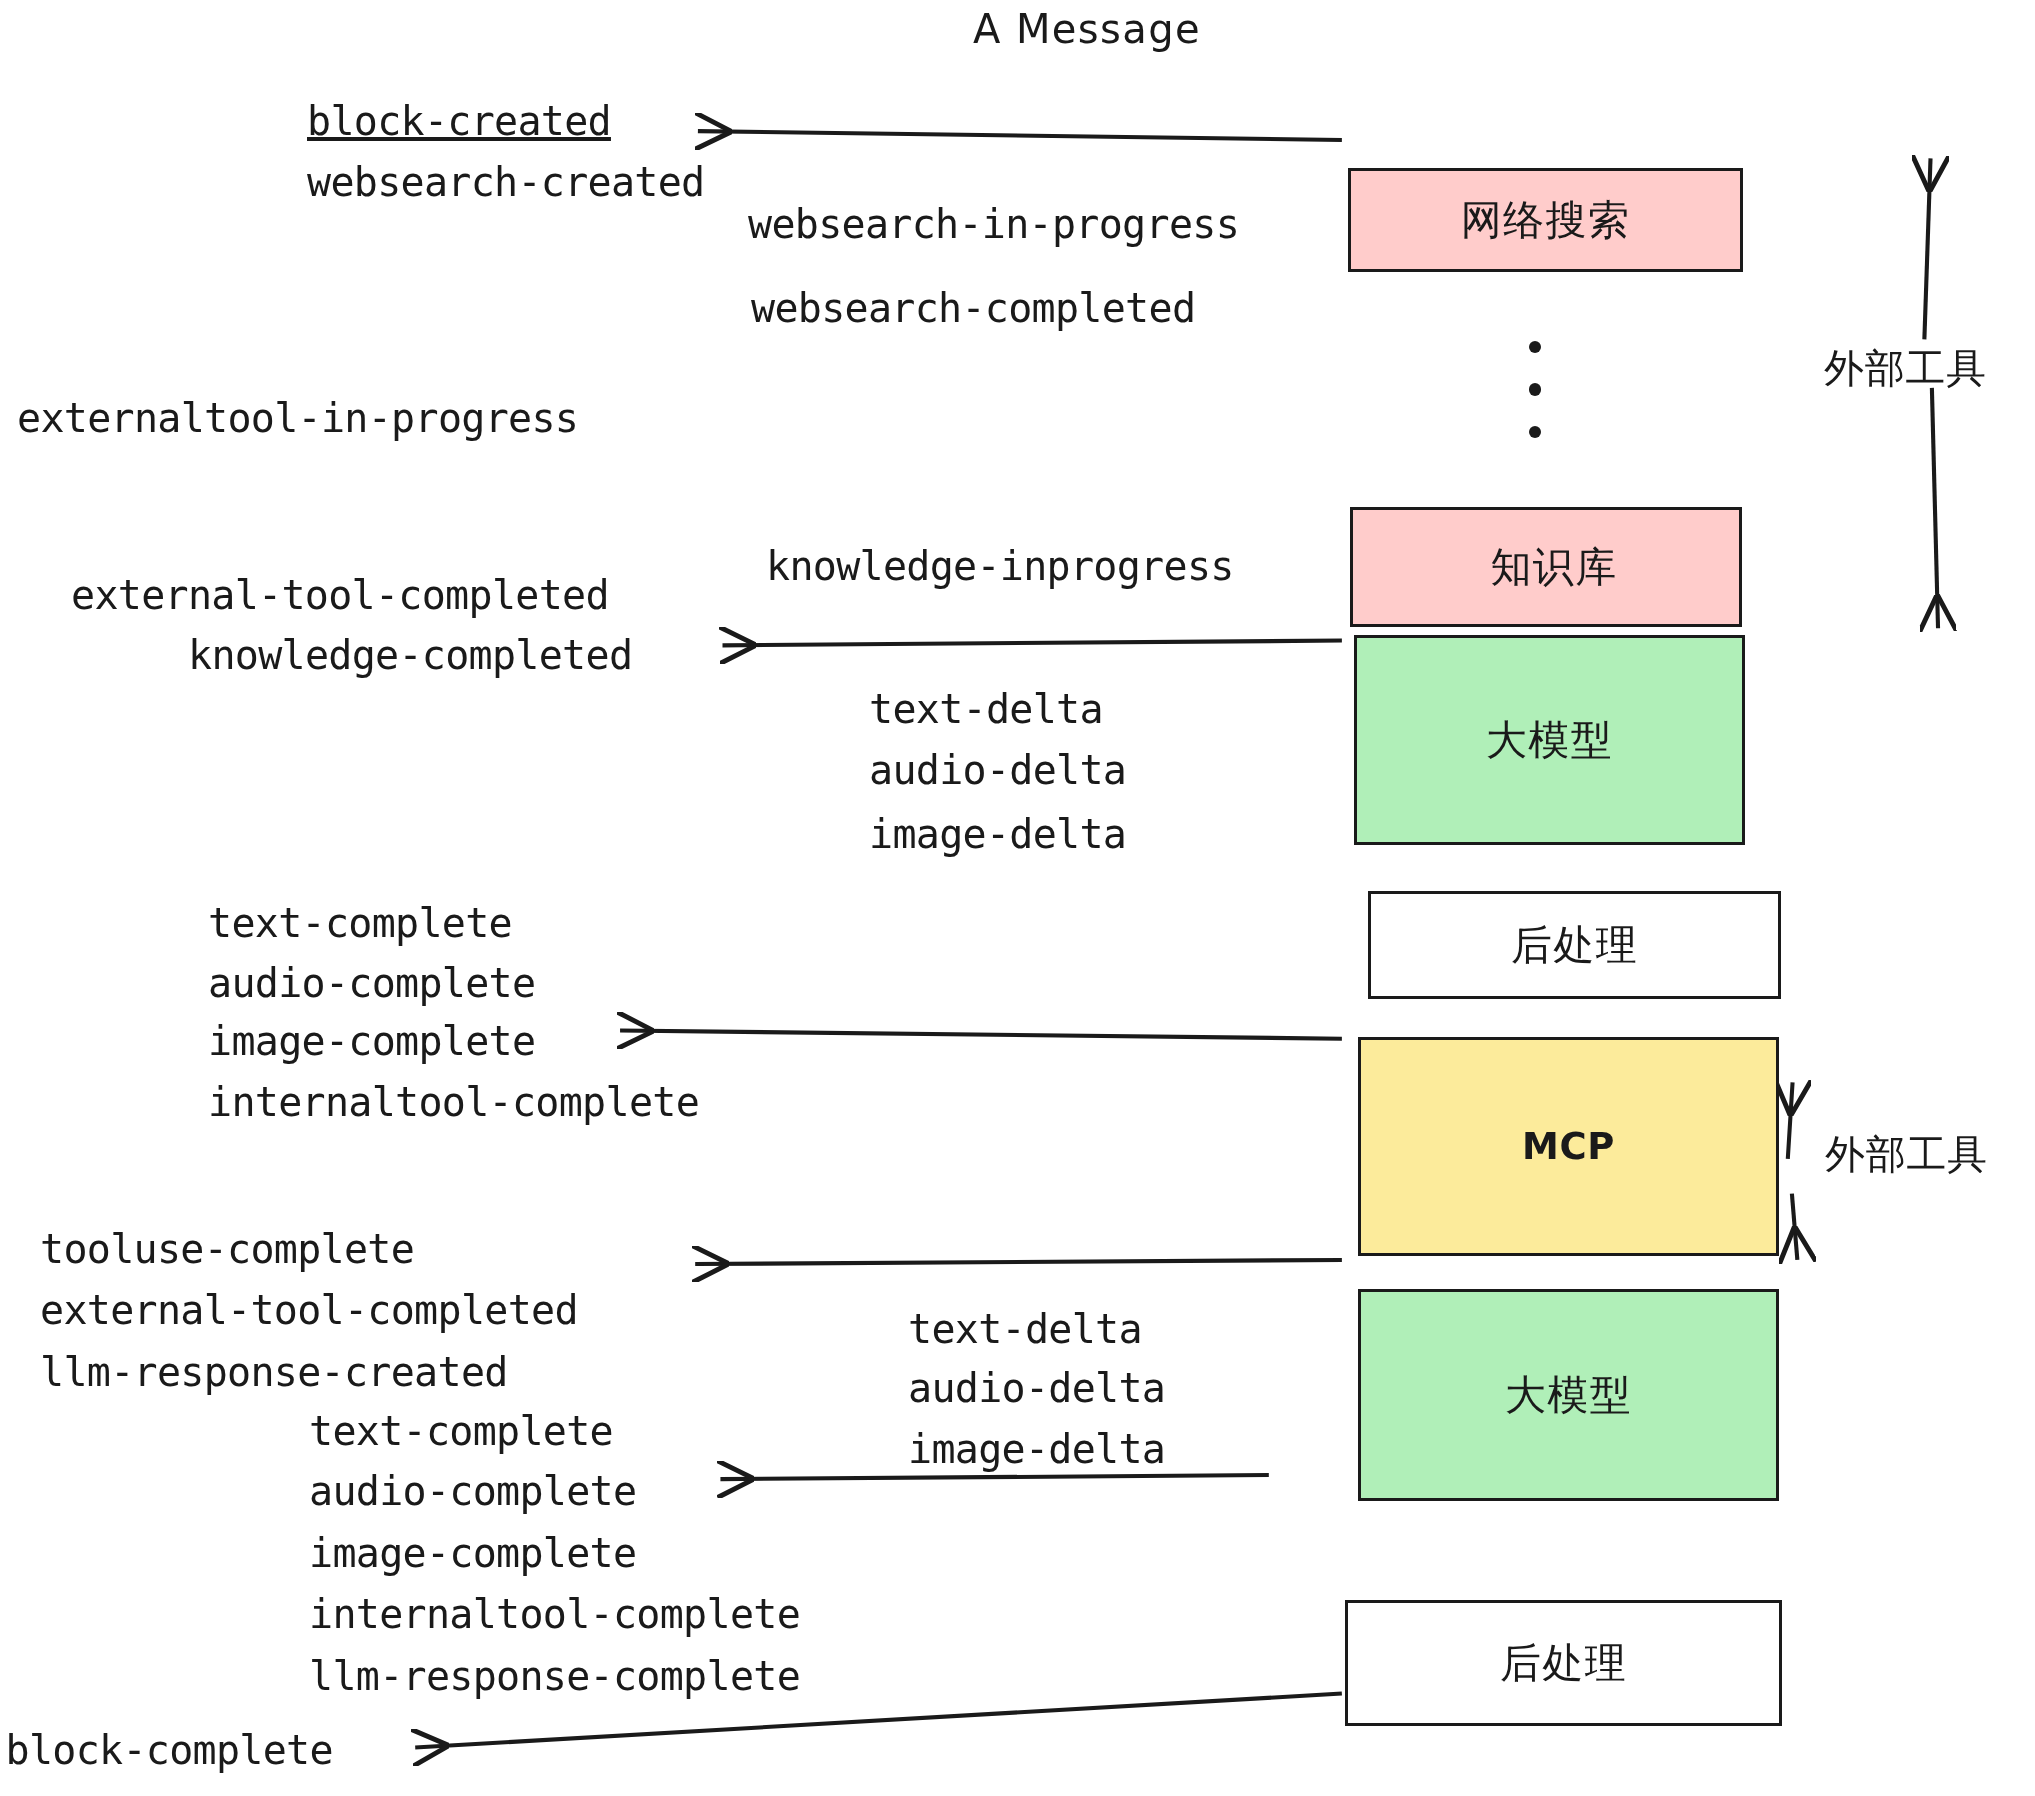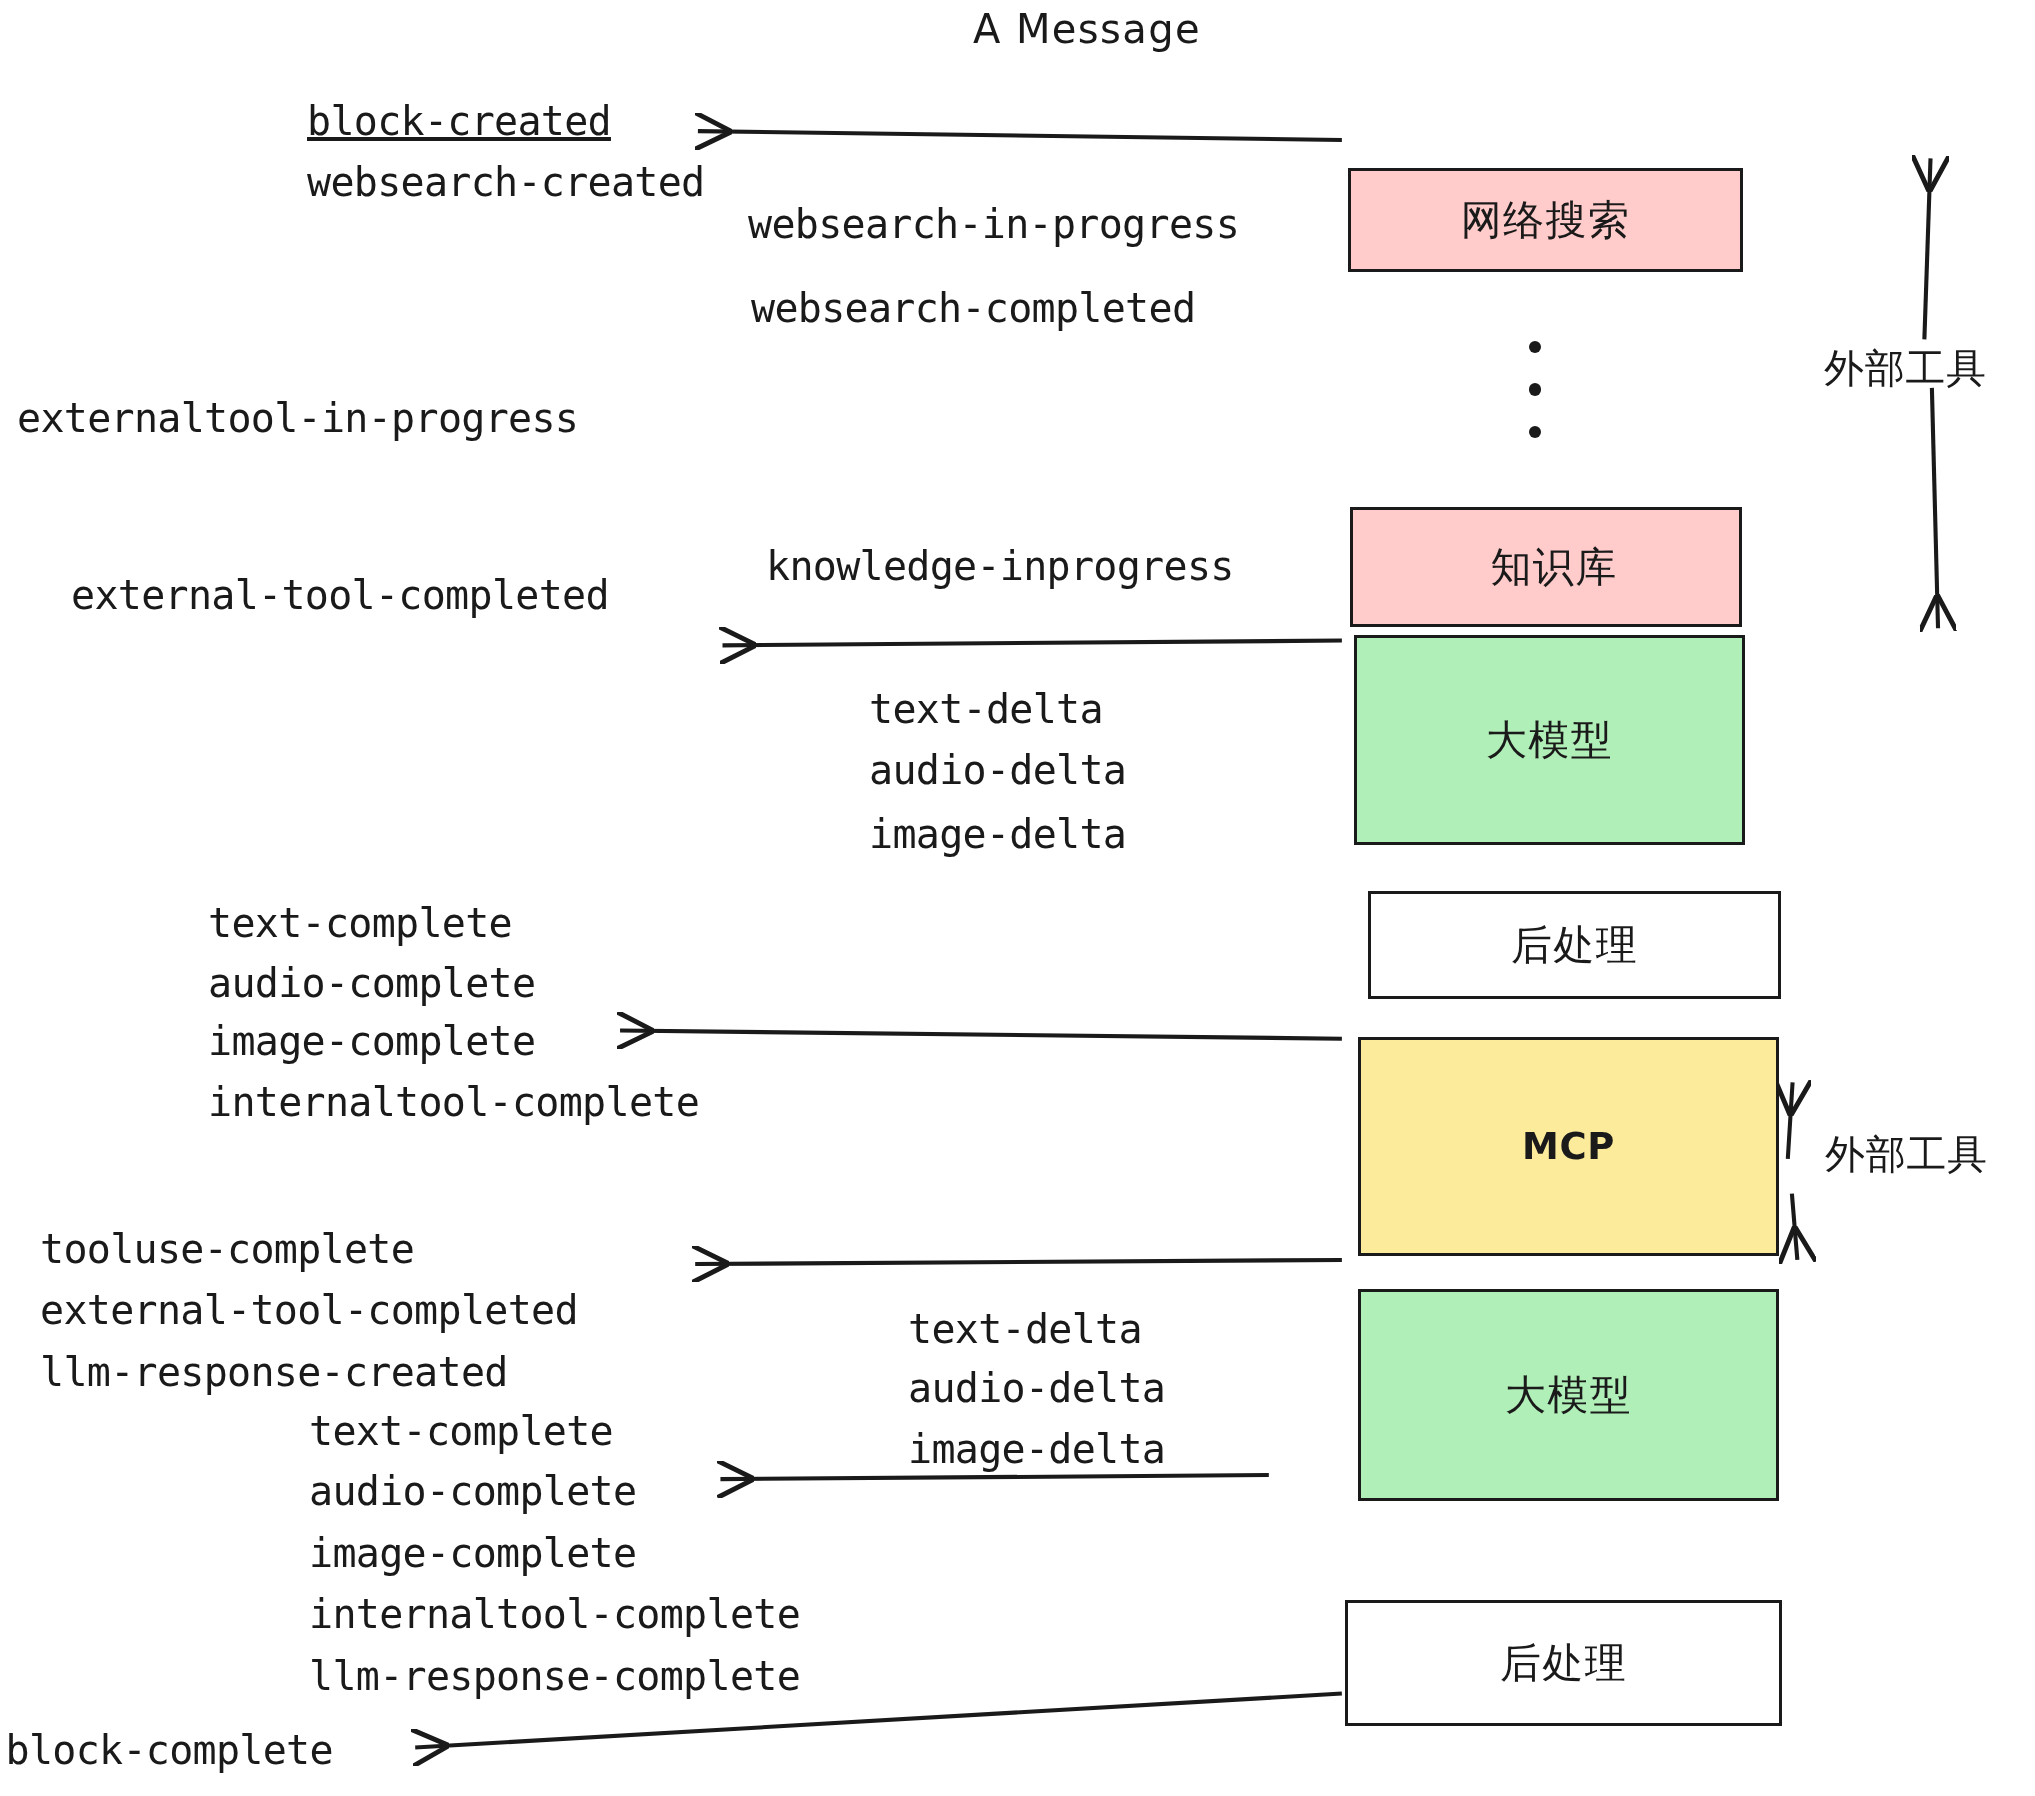--- a/index.html
+++ b/index.html
@@ -154,20 +154,21 @@
   <div class="side-label" style="left:1825px; top:1127px;">外部工具</div>
 
   <div class="evt" style="left:307px; top:98px;text-decoration:underline;">block-created</div>
   <div class="evt" style="left:307px; top:159px;">websearch-created</div>
   <div class="evt" style="left:748px; top:201px;">websearch-in-progress</div>
   <div class="evt" style="left:751px; top:285px;">websearch-completed</div>
   <div class="evt" style="left:766px; top:543px;">knowledge-inprogress</div>
 
   <div class="evt" style="left:17px; top:395px;">externaltool-in-progress</div>
   <div class="evt" style="left:71px; top:572px;">external-tool-completed</div>
+  <div class="evt" style="left:188px; top:632px;">knowledge-completed</div>
 
   <div class="evt" style="left:869px; top:686px;">text-delta</div>
   <div class="evt" style="left:869px; top:747px;">audio-delta</div>
   <div class="evt" style="left:869px; top:811px;">image-delta</div>
 
   <div class="evt" style="left:208px; top:900px;">text-complete</div>
   <div class="evt" style="left:208px; top:960px;">audio-complete</div>
   <div class="evt" style="left:208px; top:1018px;">image-complete</div>
   <div class="evt" style="left:208px; top:1079px;">internaltool-complete</div>
 

